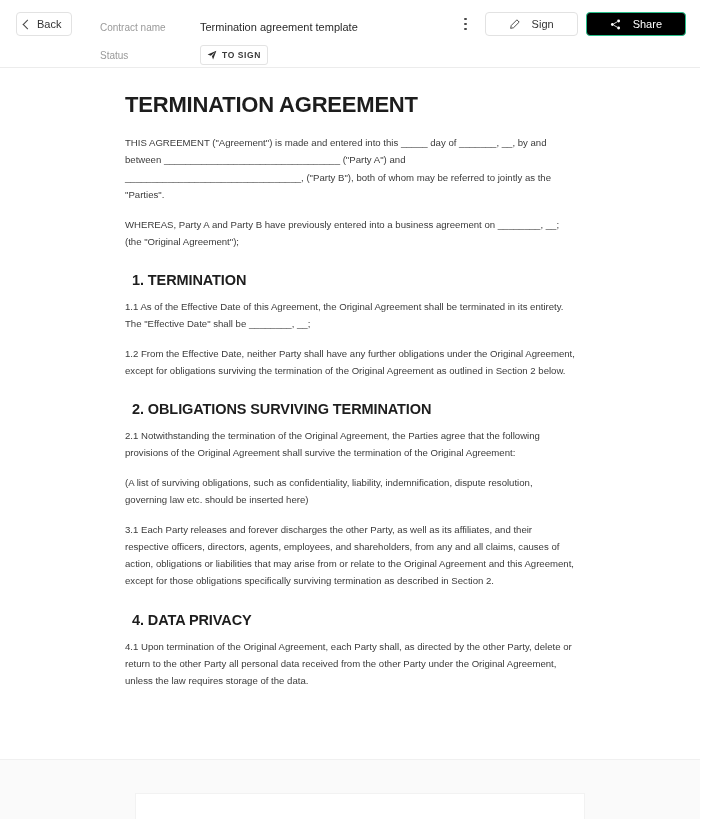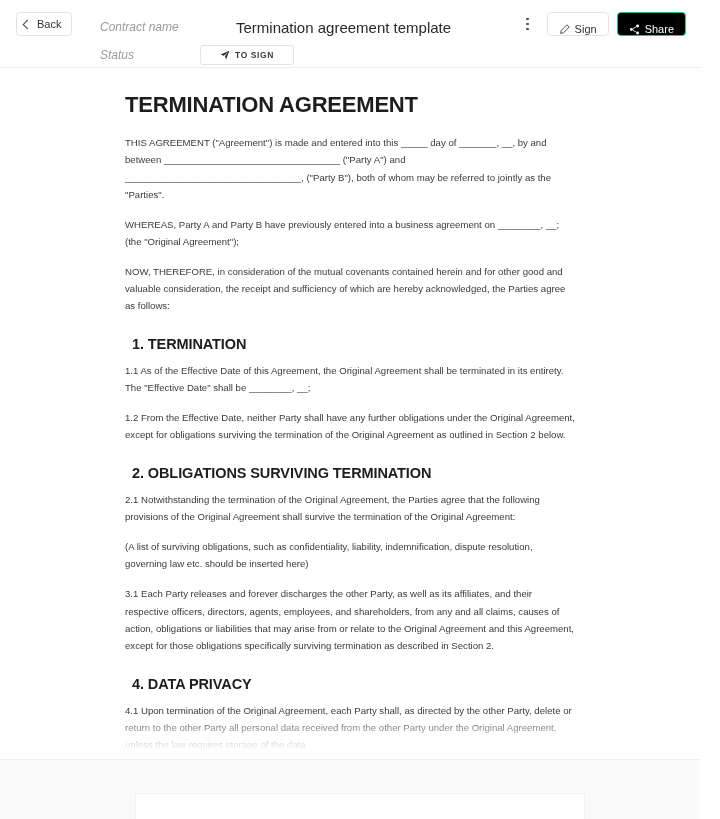--- a/index.html
+++ b/index.html
@@ -51,36 +51,34 @@
     width: 460px;
   }
   .meta-row {
     display: flex;
     align-items: center;
     height: 26px;
     margin-bottom: 2px;
   }
   .meta-label {
     width: 100px;
-    font-size: 12px;
+    font-size: 10px;
     color: #9a9a9a;
-    font-style: italic;
   }
   .meta-value {
-    font-size: 15px;
+    font-size: 11px;
     color: #2a2a2a;
-    margin-left: 36px;
   }
   .status-chip {
     display: inline-flex;
     align-items: center;
     gap: 5px;
     border: 1px solid #e3e3e3;
     border-radius: 3px;
-    padding: 4px 19px;
+    padding: 4px 6px;
     background: #fff;
     font-size: 8.5px;
     font-weight: bold;
     letter-spacing: 0.6px;
     color: #3a3a3a;
     cursor: pointer;
   }
   .send-icon {
     width: 10px; height: 10px;
     display: inline-block;
@@ -103,24 +101,24 @@
     cursor: pointer;
   }
   .kebab span {
     width: 2.5px; height: 2.5px;
     border-radius: 50%;
     background: #4a4a4a;
     display: block;
   }
   .btn {
     display: inline-flex;
-    align-items: flex-end;
-    gap: 5px;
+    align-items: center;
+    gap: 12px;
     height: 24px;
-    padding: 0 11px;
+    padding: 0 23px;
     border-radius: 4px;
     font-size: 11px;
     cursor: pointer;
     border: 1px solid #e2e2e2;
     background: #fff;
     color: #333;
   }
   .btn-share {
     background: #000000;
     border-color: #27c08a;
@@ -241,21 +239,20 @@
     </div>
   </div>
 
   <div class="doc-scroll">
     <div class="doc">
 
       <h1>TERMINATION AGREEMENT</h1>
 
       <p>THIS AGREEMENT ("Agreement") is made and entered into this _____ day of _______, __, by and between _________________________________ ("Party A") and _________________________________, ("Party B"), both of whom may be referred to jointly as the "Parties".</p>
       <p>WHEREAS, Party A and Party B have previously entered into a business agreement on ________, __; (the "Original Agreement");</p>
-      <p>NOW, THEREFORE, in consideration of the mutual covenants contained herein and for other good and valuable consideration, the receipt and sufficiency of which are hereby acknowledged, the Parties agree as follows:</p>
 
       <h2>1. TERMINATION</h2>
       <p>1.1 As of the Effective Date of this Agreement, the Original Agreement shall be terminated in its entirety. The "Effective Date" shall be ________, __;</p>
       <p>1.2 From the Effective Date, neither Party shall have any further obligations under the Original Agreement, except for obligations surviving the termination of the Original Agreement as outlined in Section 2 below.</p>
 
       <h2>2. OBLIGATIONS SURVIVING TERMINATION</h2>
       <p>2.1 Notwithstanding the termination of the Original Agreement, the Parties agree that the following provisions of the Original Agreement shall survive the termination of the Original Agreement:</p>
       <p>(A list of surviving obligations, such as confidentiality, liability, indemnification, dispute resolution, governing law etc. should be inserted here)</p>
 
       <p>3.1 Each Party releases and forever discharges the other Party, as well as its affiliates, and their respective officers, directors, agents, employees, and shareholders, from any and all claims, causes of action, obligations or liabilities that may arise from or relate to the Original Agreement and this Agreement, except for those obligations specifically surviving termination as described in Section 2.</p>

